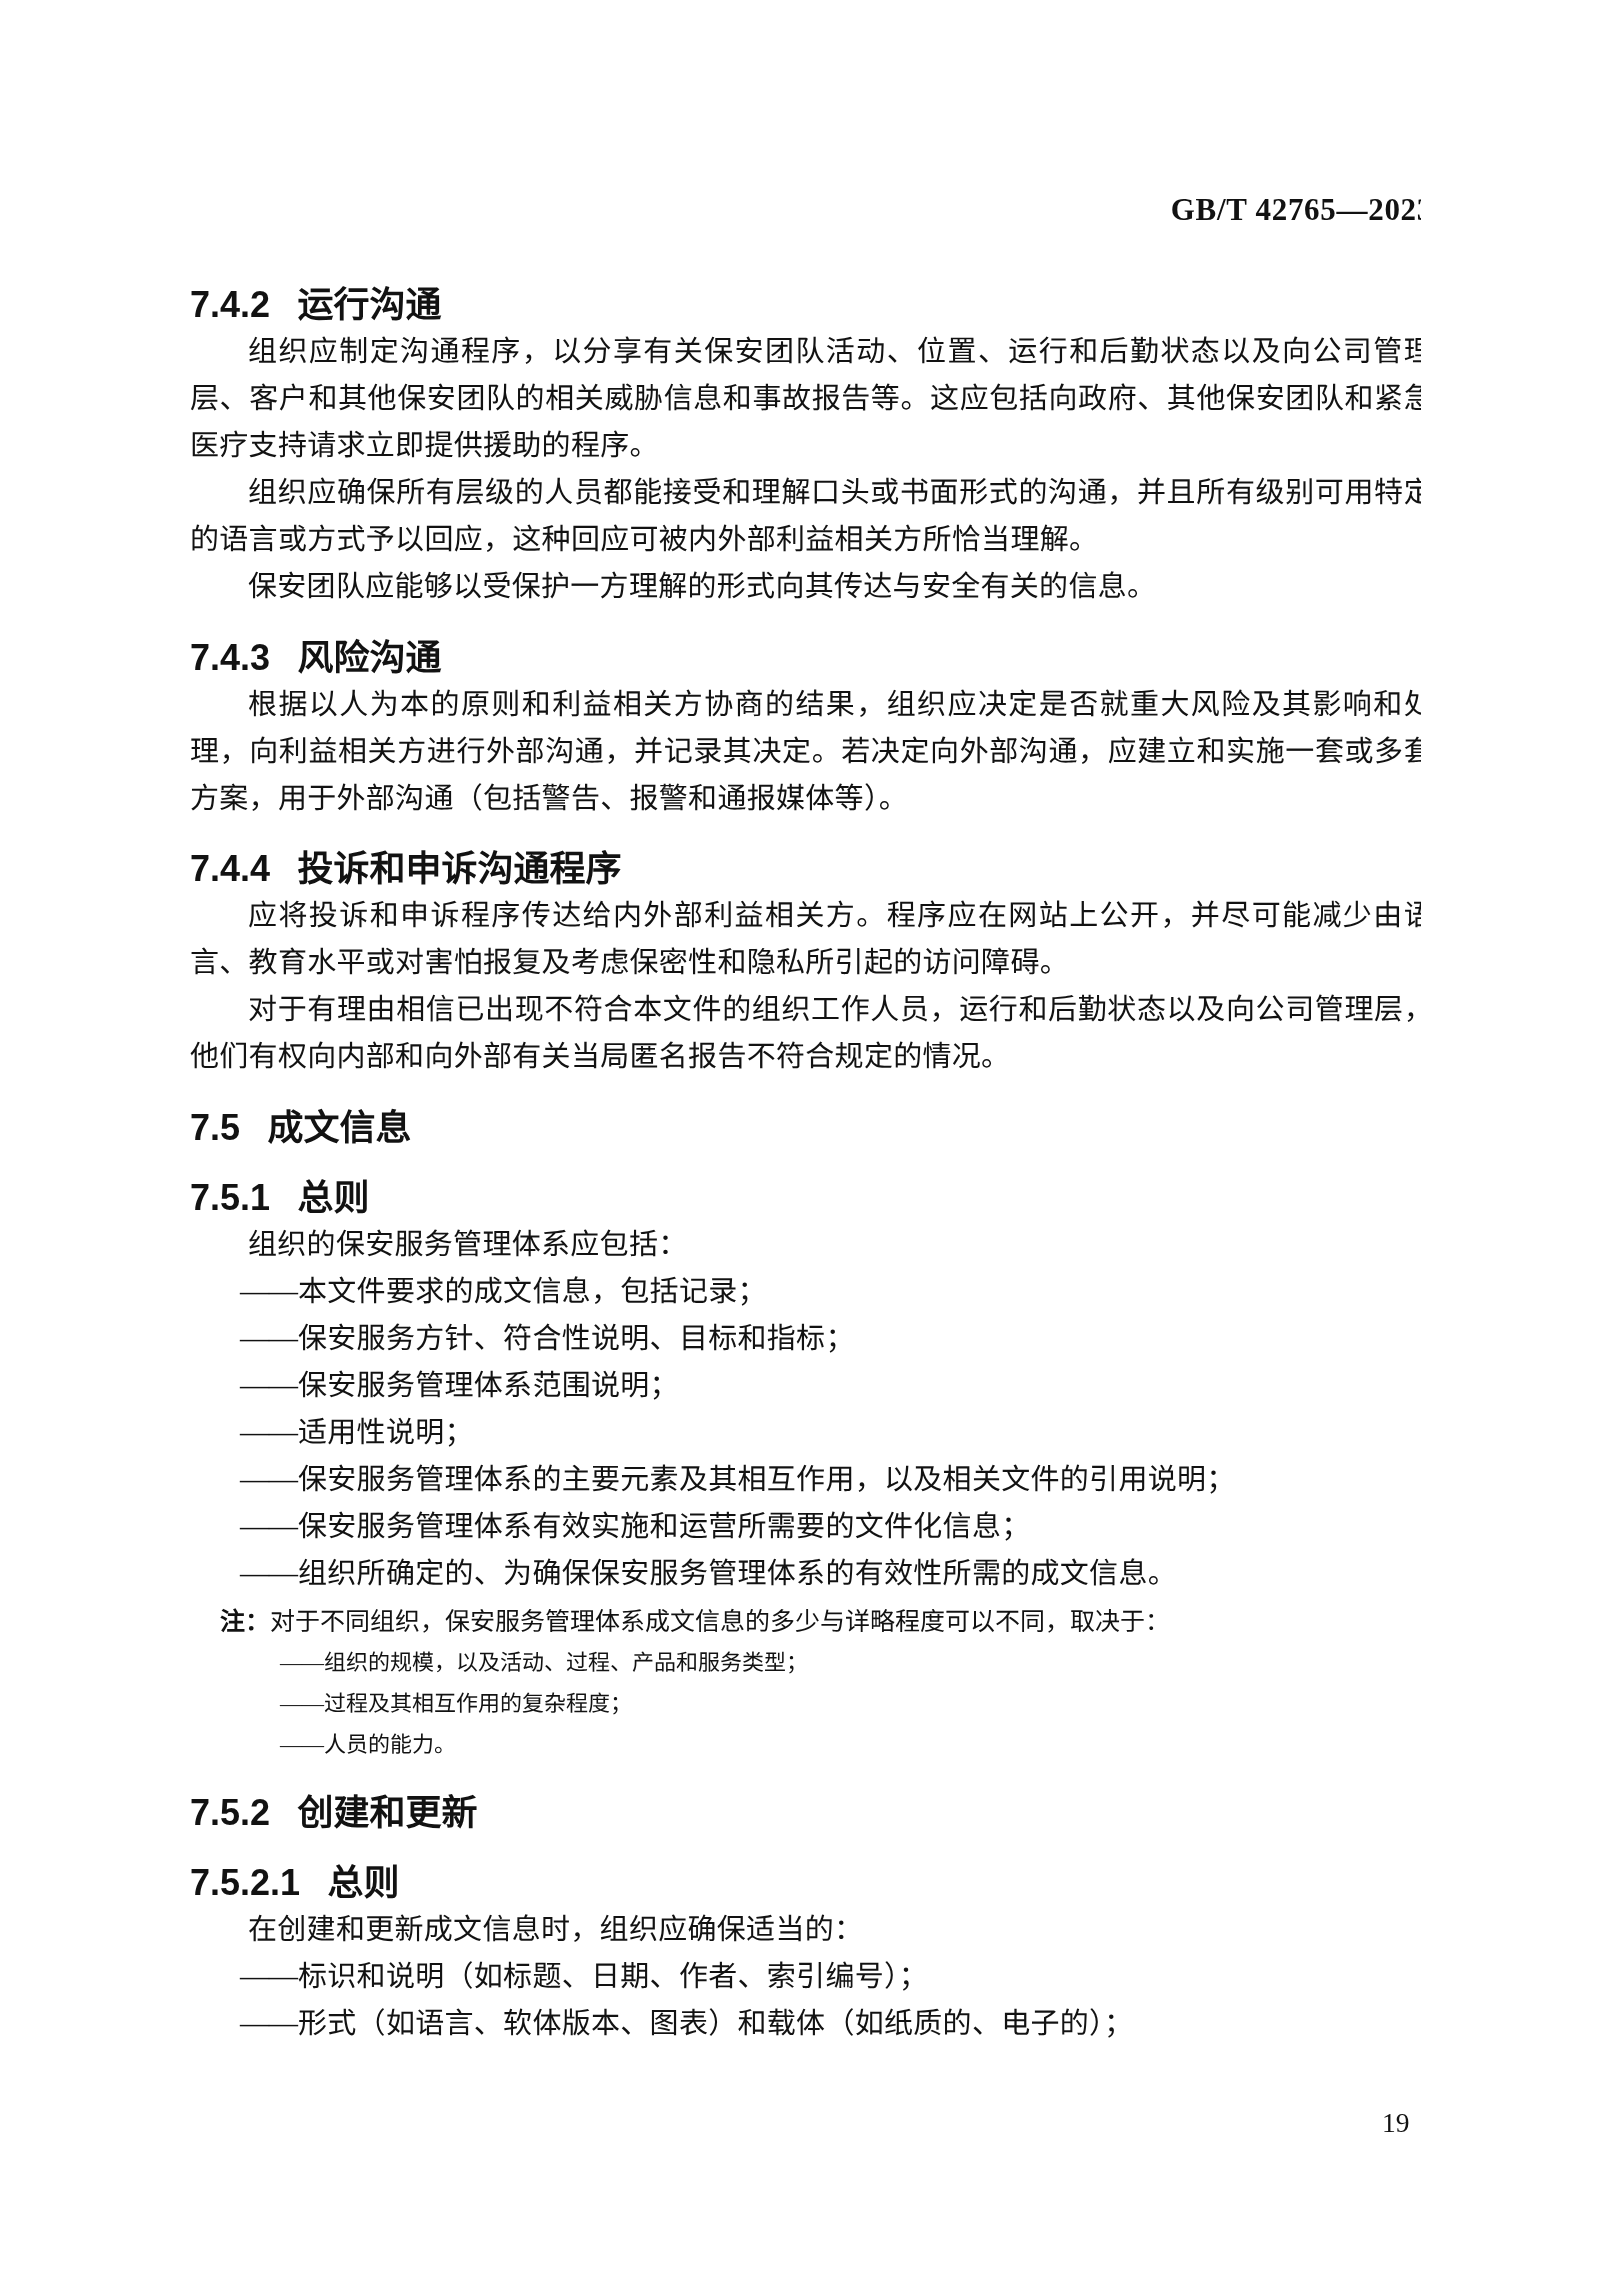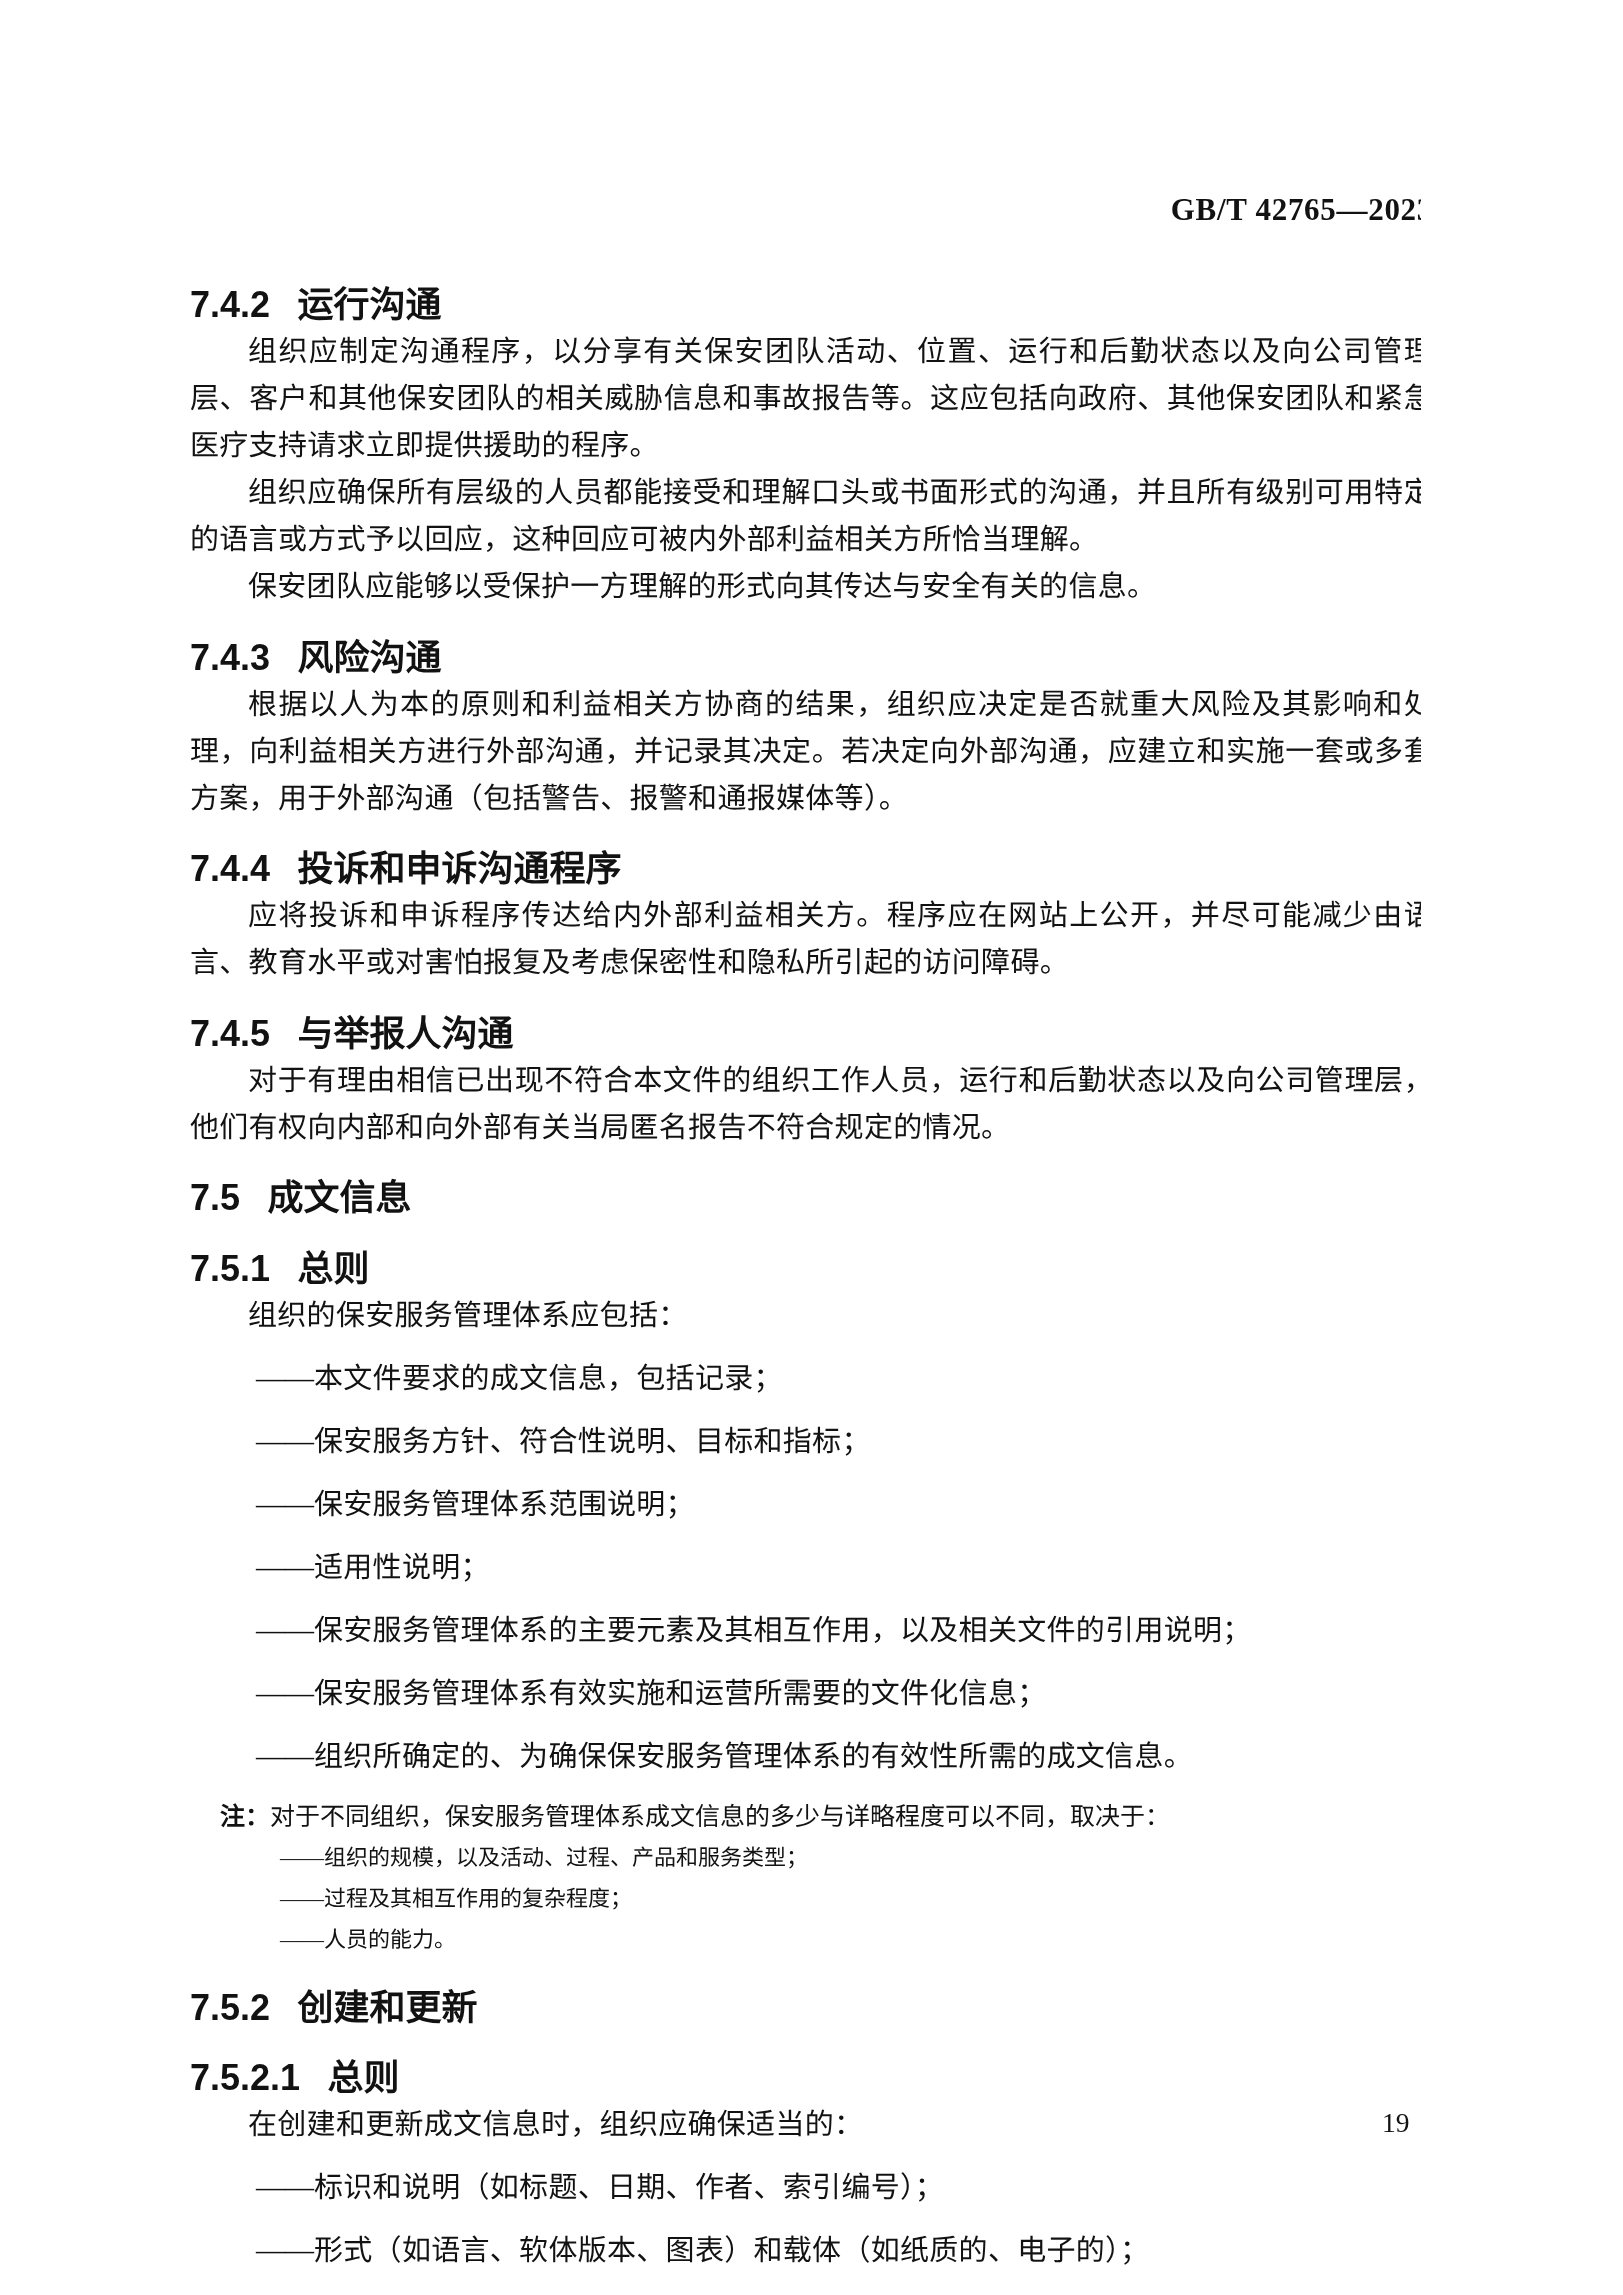--- a/index.html
+++ b/index.html
@@ -45,21 +45,21 @@
     font-size: 29px;
     line-height: 47px;
     margin: 0;
     text-indent: 2em;
     text-align: justify;
     letter-spacing: 0.3px;
   }
   .dash-item {
     font-size: 29px;
     line-height: 47px;
-    margin: 16px;
+    margin: 0;
     padding-left: 50px;
     letter-spacing: 0.3px;
   }
   .dash-item .dash { letter-spacing: 0; }
   .note-para {
     font-size: 25px;
     line-height: 41px;
     margin: 3.9px 0 0 0;
     padding-left: 30px;
   }
@@ -90,21 +90,20 @@
     <div class="std-header">GB/T 42765—2023</div>
     <div class="doc-body">
         <h3 class="heading lv3"><span class="h-num">7.4.2</span><span class="h-title">运行沟通</span></h3>
         <p class="body-para"><span class="p-text">组织应制定沟通程序，以分享有关保安团队活动、位置、运行和后勤状态以及向公司管理层、客户和其他保安团队的相关威胁信息和事故报告等。这应包括向政府、其他保安团队和紧急医疗支持请求立即提供援助的程序。</span></p>
         <p class="body-para"><span class="p-text">组织应确保所有层级的人员都能接受和理解口头或书面形式的沟通，并且所有级别可用特定的语言或方式予以回应，这种回应可被内外部利益相关方所恰当理解。</span></p>
         <p class="body-para"><span class="p-text">保安团队应能够以受保护一方理解的形式向其传达与安全有关的信息。</span></p>
         <h3 class="heading lv3"><span class="h-num">7.4.3</span><span class="h-title">风险沟通</span></h3>
         <p class="body-para"><span class="p-text">根据以人为本的原则和利益相关方协商的结果，组织应决定是否就重大风险及其影响和处理，向利益相关方进行外部沟通，并记录其决定。若决定向外部沟通，应建立和实施一套或多套方案，用于外部沟通（包括警告、报警和通报媒体等）。</span></p>
         <h3 class="heading lv3"><span class="h-num">7.4.4</span><span class="h-title">投诉和申诉沟通程序</span></h3>
         <p class="body-para"><span class="p-text">应将投诉和申诉程序传达给内外部利益相关方。程序应在网站上公开，并尽可能减少由语言、教育水平或对害怕报复及考虑保密性和隐私所引起的访问障碍。</span></p>
-        <h3 class="heading lv3"><span class="h-num">7.4.5</span><span class="h-title">与举报人沟通</span></h3>
         <p class="body-para"><span class="p-text">对于有理由相信已出现不符合本文件的组织工作人员，运行和后勤状态以及向公司管理层，他们有权向内部和向外部有关当局匿名报告不符合规定的情况。</span></p>
         <h3 class="heading lv2"><span class="h-num">7.5</span><span class="h-title">成文信息</span></h3>
         <h3 class="heading lv3"><span class="h-num">7.5.1</span><span class="h-title">总则</span></h3>
         <p class="body-para"><span class="p-text">组织的保安服务管理体系应包括：</span></p>
         <p class="dash-item"><span class="dash">——</span><span class="item-text">本文件要求的成文信息，包括记录；</span></p>
         <p class="dash-item"><span class="dash">——</span><span class="item-text">保安服务方针、符合性说明、目标和指标；</span></p>
         <p class="dash-item"><span class="dash">——</span><span class="item-text">保安服务管理体系范围说明；</span></p>
         <p class="dash-item"><span class="dash">——</span><span class="item-text">适用性说明；</span></p>
         <p class="dash-item"><span class="dash">——</span><span class="item-text">保安服务管理体系的主要元素及其相互作用，以及相关文件的引用说明；</span></p>
         <p class="dash-item"><span class="dash">——</span><span class="item-text">保安服务管理体系有效实施和运营所需要的文件化信息；</span></p>

